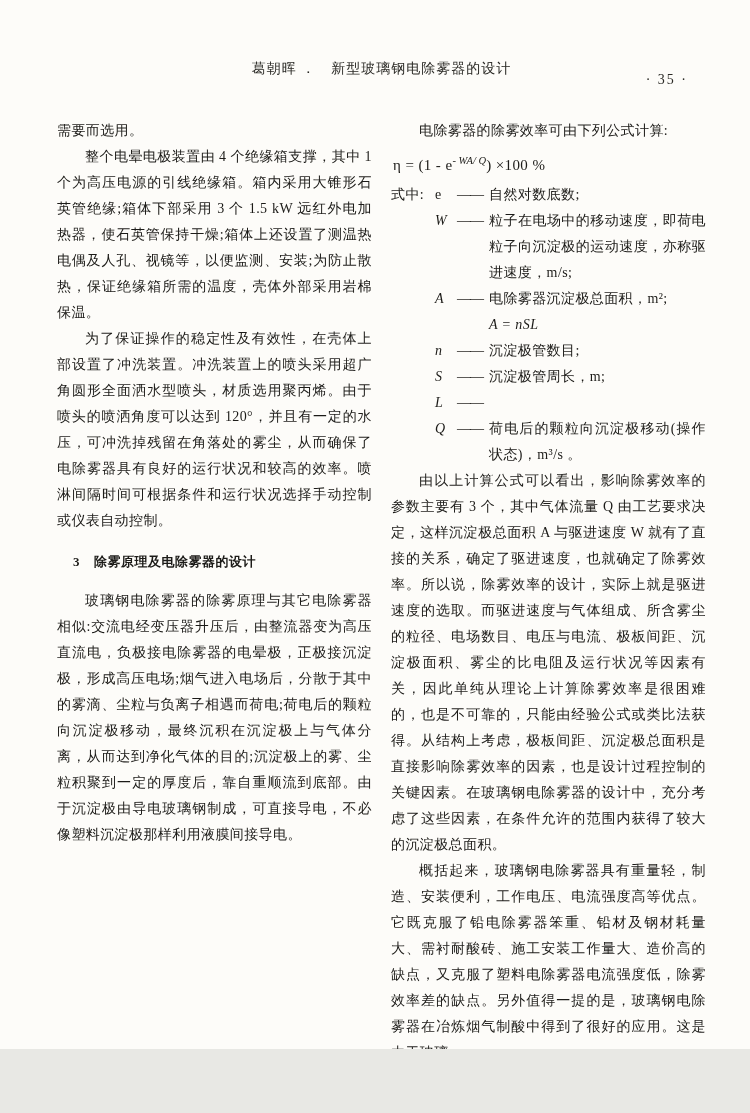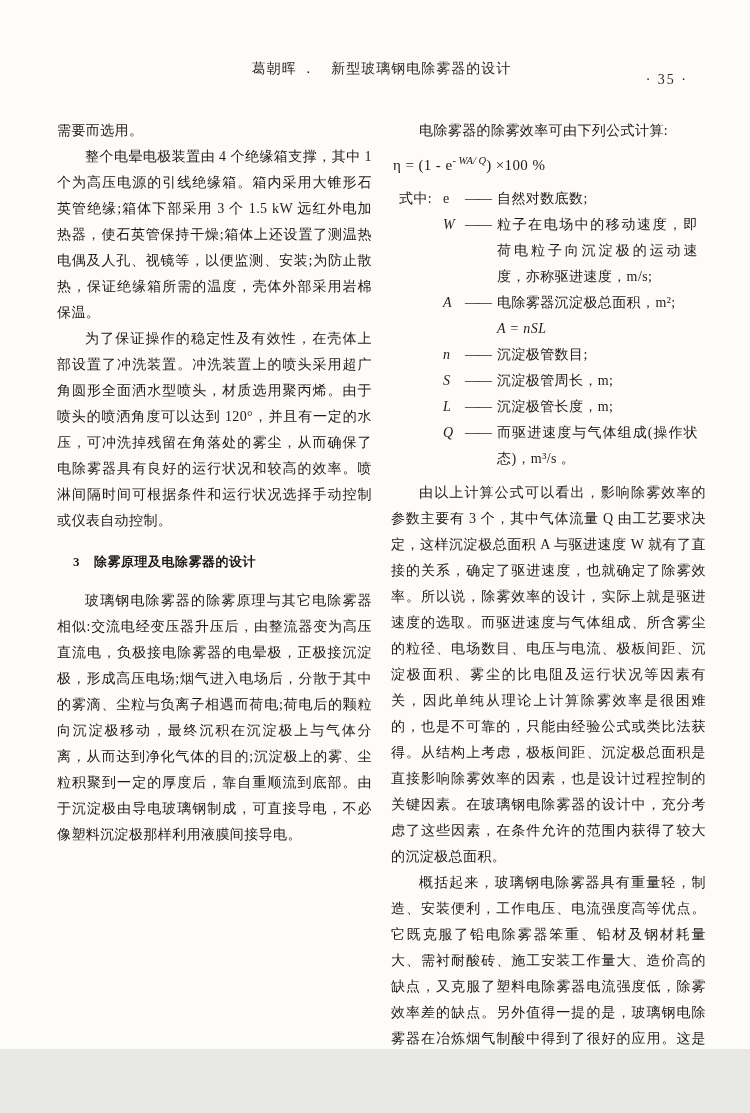--- a/index.html
+++ b/index.html
@@ -47,21 +47,21 @@
   
   .formula{
     margin:4px 0 4px 0;
     padding-left:2px;
     font-size:15px;
     text-indent:0;
     font-family:"Liberation Serif","DejaVu Serif",serif;
   }
   .formula sup{font-size:10.5px;font-style:italic;letter-spacing:0;}
   
-  .def-list{margin:8px;}
+  .def-list{margin:0;}
   .def-row{display:flex;align-items:flex-start;text-align:justify;}
   .def-lead{flex:0 0 44px;white-space:nowrap;}
   .def-sym{flex:0 0 22px;font-style:italic;font-family:"Liberation Serif",serif;}
   .def-dash{flex:0 0 32px;white-space:nowrap;letter-spacing:-1px;}
   .def-desc{flex:1;min-width:0;}
   .sub-formula{
     margin:0 0 0 98px;
     font-style:italic;
     font-family:"Liberation Serif",serif;
   }
@@ -131,28 +131,27 @@
           <span class="def-lead"></span>
           <span class="def-sym">S</span>
           <span class="def-dash">——</span>
           <span class="def-desc">沉淀极管周长，m;</span>
         </div>
 
         <div class="def-row">
           <span class="def-lead"></span>
           <span class="def-sym">L</span>
           <span class="def-dash">——</span>
-          <span class="def-desc">沉淀极管长度，m;</span>
         </div>
 
         <div class="def-row">
           <span class="def-lead"></span>
           <span class="def-sym">Q</span>
           <span class="def-dash">——</span>
-          <span class="def-desc">而驱进速度与气体组成(操作状态)，m³/s 。</span>
+          <span class="def-desc">荷电后的颗粒向沉淀极移动(操作状态)，m³/s 。</span>
         </div>
 
       </div>
 
       <p class="para">由以上计算公式可以看出，影响除雾效率的参数主要有 3 个，其中气体流量 Q 由工艺要求决定，这样沉淀极总面积 A 与驱进速度 W 就有了直接的关系，确定了驱进速度，也就确定了除雾效率。所以说，除雾效率的设计，实际上就是驱进速度的选取。而驱进速度与气体组成、所含雾尘的粒径、电场数目、电压与电流、极板间距、沉淀极面积、雾尘的比电阻及运行状况等因素有关，因此单纯从理论上计算除雾效率是很困难的，也是不可靠的，只能由经验公式或类比法获得。从结构上考虑，极板间距、沉淀极总面积是直接影响除雾效率的因素，也是设计过程控制的关键因素。在玻璃钢电除雾器的设计中，充分考虑了这些因素，在条件允许的范围内获得了较大的沉淀极总面积。</p>
 
 
       <p class="para">概括起来，玻璃钢电除雾器具有重量轻，制造、安装便利，工作电压、电流强度高等优点。它既克服了铅电除雾器笨重、铅材及钢材耗量大、需衬耐酸砖、施工安装工作量大、造价高的缺点，又克服了塑料电除雾器电流强度低，除雾效率差的缺点。另外值得一提的是，玻璃钢电除雾器在冶炼烟气制酸中得到了很好的应用。这是由于玻璃</p>
     </div>
 

